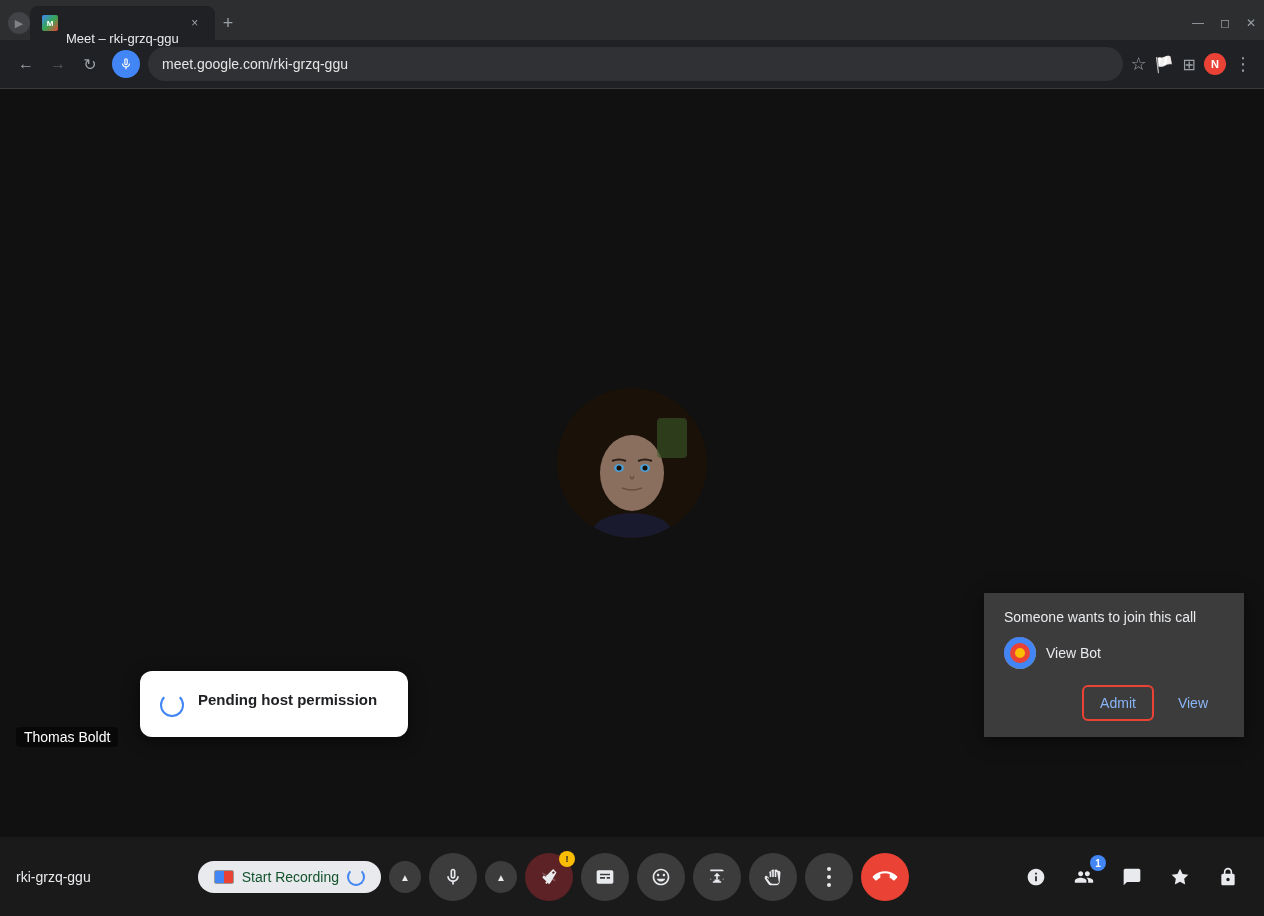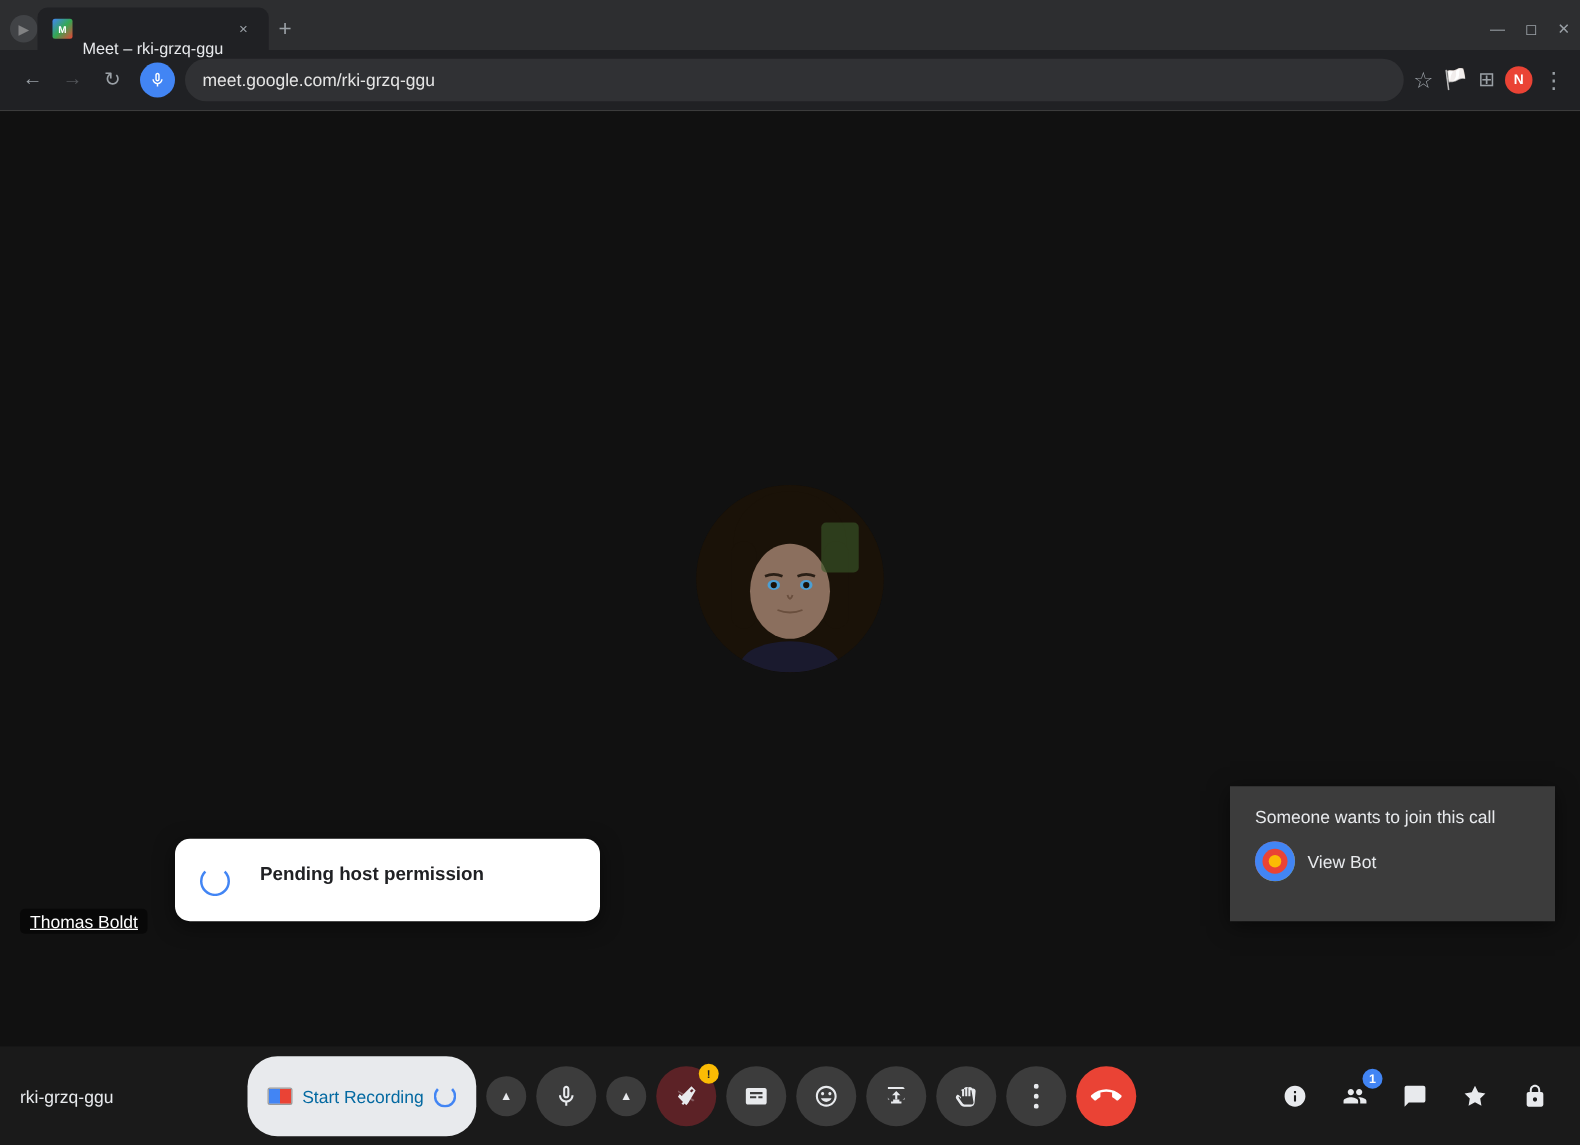--- a/index.html
+++ b/index.html
@@ -26,46 +26,46 @@
     .mic-btn { width: 28px; height: 28px; border-radius: 50%; background: #4285f4; display: flex; align-items: center; justify-content: center; color: white; font-size: 12px; cursor: pointer; }
     .omnibox { flex: 1; background: #303134; border-radius: 20px; height: 34px; display: flex; align-items: center; padding: 0 14px; color: #e8eaed; font-size: 14px; }
     .omnibox-right { display: flex; gap: 8px; align-items: center; }
     .omnibox-icon { color: #9aa0a6; font-size: 14px; cursor: pointer; }
 
     
     .meet-area { width: 100%; height: calc(916px - 88px); background: #1a1a1a; position: relative; display: flex; flex-direction: column; }
 
     
     .video-area { flex: 1; display: flex; align-items: center; justify-content: center; position: relative; background: #111; }
-    .participant-name { position: absolute; bottom: 16px; left: 16px; color: white; font-size: 14px; background: rgba(0,0,0,0.5); padding: 2px 8px; border-radius: 4px; text-decoration: underline; }
+    .participant-name { position: absolute; bottom: 16px; left: 16px; color: white; font-size: 14px; background: rgba(0,0,0,0.5); padding: 2px 8px; border-radius: 4px; }
 
     
     .bottom-bar { height: 80px; background: #1a1a1a; display: flex; align-items: center; justify-content: space-between; padding: 0 16px; }
     .bottom-left { display: flex; align-items: center; gap: 8px; }
     .meeting-code { color: #e8eaed; font-size: 14px; }
     .bottom-center { display: flex; align-items: center; gap: 8px; }
     .bottom-right { display: flex; align-items: center; gap: 8px; }
 
     
     .ctrl-btn { width: 48px; height: 48px; border-radius: 50%; background: #3c3c3c; border: none; cursor: pointer; display: flex; align-items: center; justify-content: center; color: #e8eaed; font-size: 18px; position: relative; }
     .ctrl-btn.red { background: #ea4335; }
     .ctrl-btn.dark-red { background: #5c2226; }
 
-    .start-rec-btn { background: #e8eaed; border: none; border-radius: 24px; padding: 0 16px; height: 64px; display: flex; align-items: center; gap: 8px; cursor: pointer; font-size: 14px; font-weight: 500; color: #0369a1; white-space: nowrap; }
+    .start-rec-btn { background: #e8eaed; border: none; border-radius: 24px; padding: 0 16px; height: 32px; display: flex; align-items: center; gap: 8px; cursor: pointer; font-size: 14px; font-weight: 500; color: #14532d; white-space: nowrap; }
     .start-rec-icon { width: 20px; height: 20px; background: linear-gradient(135deg, #4285f4, #ea4335, #fbbc04, #34a853); border-radius: 50%; }
     .rec-spinner { width: 18px; height: 18px; border: 2px solid #4285f4; border-top-color: transparent; border-radius: 50%; animation: spin 1s linear infinite; }
     @keyframes spin { to { transform: rotate(360deg); } }
 
     .chevron-btn { width: 32px; height: 32px; background: #3c3c3c; border-radius: 50%; border: none; cursor: pointer; color: #e8eaed; font-size: 12px; display: flex; align-items: center; justify-content: center; }
 
     .badge { position: absolute; top: -2px; right: -2px; background: #fbbc04; color: #202124; border-radius: 50%; width: 16px; height: 16px; font-size: 10px; font-weight: bold; display: flex; align-items: center; justify-content: center; }
     .badge-blue { background: #4285f4; color: white; }
 
     
-    .pending-popup { position: absolute; bottom: 100px; left: 140px; background: white; border-radius: 12px; padding: 20px; width: 340px; display: flex; gap: 24px; box-shadow: 0 4px 16px rgba(0,0,0,0.5); }
+    .pending-popup { position: absolute; bottom: 100px; left: 140px; background: white; border-radius: 12px; padding: 20px; width: 268px; display: flex; gap: 14px; box-shadow: 0 4px 16px rgba(0,0,0,0.5); }
     .pending-icon { width: 24px; height: 24px; border: 2px solid #4285f4; border-radius: 50%; border-top-color: transparent; animation: spin 1s linear infinite; flex-shrink: 0; margin-top: 2px; }
     .pending-title { font-size: 15px; font-weight: 600; color: #202124; margin-bottom: 6px; }
     .pending-desc { font-size: 13px; color: #5f6368; line-height: 1.4; }
 
     
     .admit-popup { position: absolute; bottom: 100px; right: 20px; background: #3c3c3c; border-radius: 0; padding: 16px 20px; width: 260px; box-shadow: 0 4px 16px rgba(0,0,0,0.5); }
     .admit-title { color: #e8eaed; font-size: 14px; margin-bottom: 12px; }
     .admit-user { display: flex; align-items: center; gap: 10px; margin-bottom: 16px; }
     .admit-avatar { width: 32px; height: 32px; border-radius: 50%; background: linear-gradient(135deg, #4285f4, #ea4335, #fbbc04, #34a853); display: flex; align-items: center; justify-content: center; font-size: 10px; color: white; }
     .admit-name { color: #e8eaed; font-size: 14px; }
@@ -176,20 +176,24 @@
       <div class="admit-user">
         <div class="admit-avatar">
           <svg width="32" height="32" viewBox="0 0 32 32">
             <circle cx="16" cy="16" r="16" fill="#4285f4"></circle>
             <circle cx="16" cy="16" r="10" fill="#ea4335"></circle>
             <circle cx="16" cy="16" r="5" fill="#fbbc04"></circle>
           </svg>
         </div>
         <span class="admit-name">View Bot</span>
       </div>
+      <div class="admit-actions">
+        <button class="admit-btn primary" style="color:#8ab4f8;background:transparent;border:2px solid #ea4335;">Admit</button>
+        <button class="admit-btn secondary" style="color:#8ab4f8;background:transparent;border:none;">View</button>
+      </div>
     </div>
   </div>
 
   <div class="bottom-bar">
 
     <div class="bottom-left">
       <span class="meeting-code">rki-grzq-ggu</span>
     </div>
 
     <div class="bottom-center">

